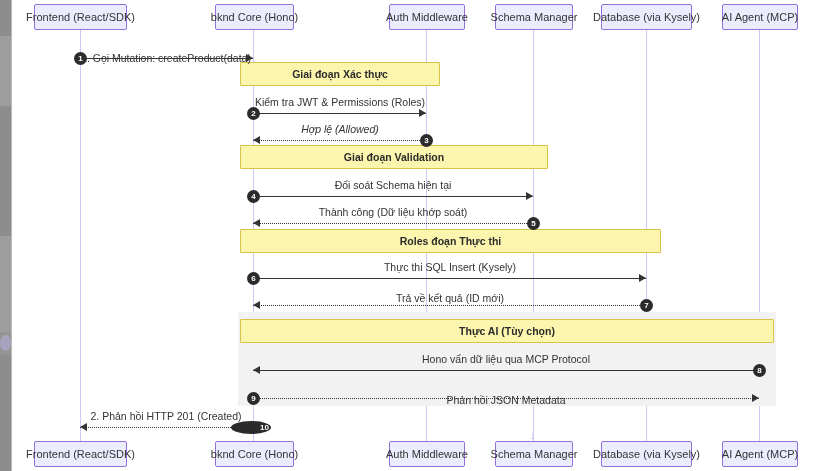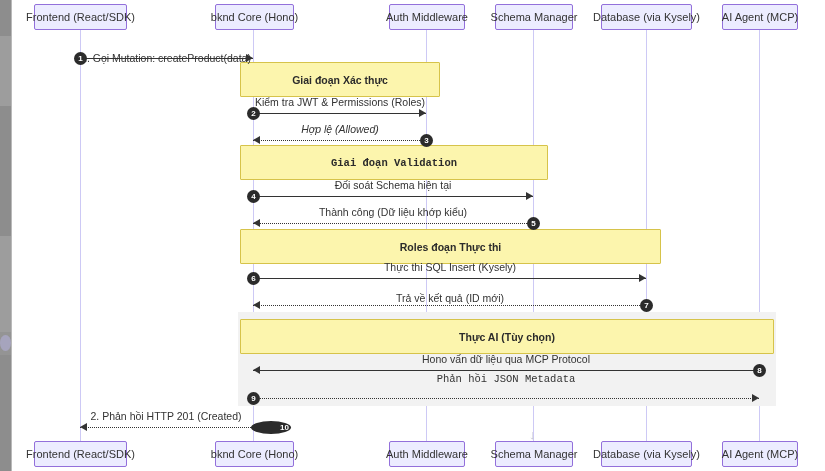--- a/index.html
+++ b/index.html
@@ -66,21 +66,21 @@
     width: 1px;
     background: #cdc9f5;
   }
   
   .note {
     position: absolute;
     box-sizing: border-box;
     background: #FCF5AD;
     border: 1px solid #D6C34A;
     border-radius: 1px;
-    height: 35px;
+    height: 24px;
     display: flex;
     align-items: center;
     justify-content: center;
     color: #2b2b2b;
     font-size: 10.5px;
     font-weight: bold;
     white-space: nowrap;
   }
   
   .optblock {
@@ -157,21 +157,21 @@
         <div class="lifeline" style="left: 635px; top: 30px; height: 411px;"></div>
         <div class="lifeline" style="left: 748px; top: 30px; height: 411px;"></div>
       </div>
     <div id="layer-optblock">
         <div class="optblock" style="left: 227px; top: 312px; width: 538px; height: 94px;"></div>
       </div>
     <div id="layer-notes">
         <div class="note" style="left: 229px; top: 62px; width: 200px;">
           <span>Giai đoạn Xác thực</span>
         </div>
-        <div class="note" style="left: 229px; top: 145px; width: 308px; font-family: Liberation Mono, monospace;">
+        <div class="note" style="left: 229px; top: 145px; width: 308px;">
           <span>Giai đoạn Validation</span>
         </div>
         <div class="note" style="left: 229px; top: 229px; width: 421px;">
           <span>Roles đoạn Thực thi</span>
         </div>
         <div class="note" style="left: 229px; top: 319px; width: 534px;">
           <span>Thực AI (Tùy chọn)</span>
         </div>
       </div>
     <div id="layer-messages">
@@ -187,40 +187,40 @@
         <div class="arrow-head left" style="top: 136px; left: 242px;"></div>
         <div class="seqnum" style="left: 409px; top: 134px;">3</div>
         <div class="msg-label" style="left: 329px; top: 123px; font-style: italic;">Hợp lệ (Allowed)</div>
         <div class="msg-line" style="left: 242px; top: 196px; width: 280px;"></div>
         <div class="arrow-head right" style="top: 192px; left: 515px;"></div>
         <div class="seqnum" style="left: 236px; top: 190px;">4</div>
         <div class="msg-label" style="left: 382px; top: 179px;">Đối soát Schema hiện tại</div>
         <div class="msg-line dotted" style="left: 242px; top: 223px; width: 280px;"></div>
         <div class="arrow-head left" style="top: 219px; left: 242px;"></div>
         <div class="seqnum" style="left: 516px; top: 217px;">5</div>
-        <div class="msg-label" style="left: 382px; top: 206px;">Thành công (Dữ liệu khớp kiểu)</div>
+        <div class="msg-label" style="left: 382px; top: 206px;">Thành công (Dữ liệu khớp soát)</div>
         <div class="msg-line" style="left: 242px; top: 278px; width: 393px;"></div>
         <div class="arrow-head right" style="top: 274px; left: 628px;"></div>
         <div class="seqnum" style="left: 236px; top: 272px;">6</div>
         <div class="msg-label" style="left: 439px; top: 261px;">Thực thi SQL Insert (Kysely)</div>
         <div class="msg-line dotted" style="left: 242px; top: 305px; width: 393px;"></div>
         <div class="arrow-head left" style="top: 301px; left: 242px;"></div>
         <div class="seqnum" style="left: 629px; top: 299px;">7</div>
         <div class="msg-label" style="left: 439px; top: 292px;">Trả về kết quả (ID mới)</div>
         <div class="msg-line" style="left: 242px; top: 370px; width: 506px;"></div>
         <div class="arrow-head left" style="top: 366px; left: 242px;"></div>
         <div class="seqnum" style="left: 742px; top: 364px;">8</div>
         <div class="msg-label" style="left: 495px; top: 353px;">Hono vấn dữ liệu qua MCP Protocol</div>
         <div class="msg-line dotted" style="left: 242px; top: 398px; width: 506px;"></div>
         <div class="arrow-head right" style="top: 394px; left: 741px;"></div>
         <div class="seqnum" style="left: 236px; top: 392px;">9</div>
-        <div class="msg-label" style="left: 495px; top: 373px; font-family: Liberation Mono, monospace;">Phản hồi JSON Metadata</div>
+        <div class="msg-label" style="left: 495px; top: 394px;">Phản hồi JSON Metadata</div>
         <div class="msg-line dotted" style="left: 69px; top: 427px; width: 173px;"></div>
         <div class="arrow-head left" style="top: 423px; left: 69px;"></div>
-        <div class="seqnum" style="left: 240px; top: 421px; padding-left: 27px;">10</div>
+        <div class="seqnum" style="left: 220px; top: 421px; padding-left: 27px;">10</div>
         <div class="msg-label" style="left: 155px; top: 410px;">2. Phản hồi HTTP 201 (Created)</div>
       </div>
     <div id="layer-actors-top">
         <div class="actor" style="left: 23px; width: 93px; top: 4px;">
           <span>Frontend (React/SDK)</span>
         </div>
         <div class="actor" style="left: 204px; width: 79px; top: 4px;">
           <span>bknd Core (Hono)</span>
         </div>
         <div class="actor" style="left: 378px; width: 76px; top: 4px;">

